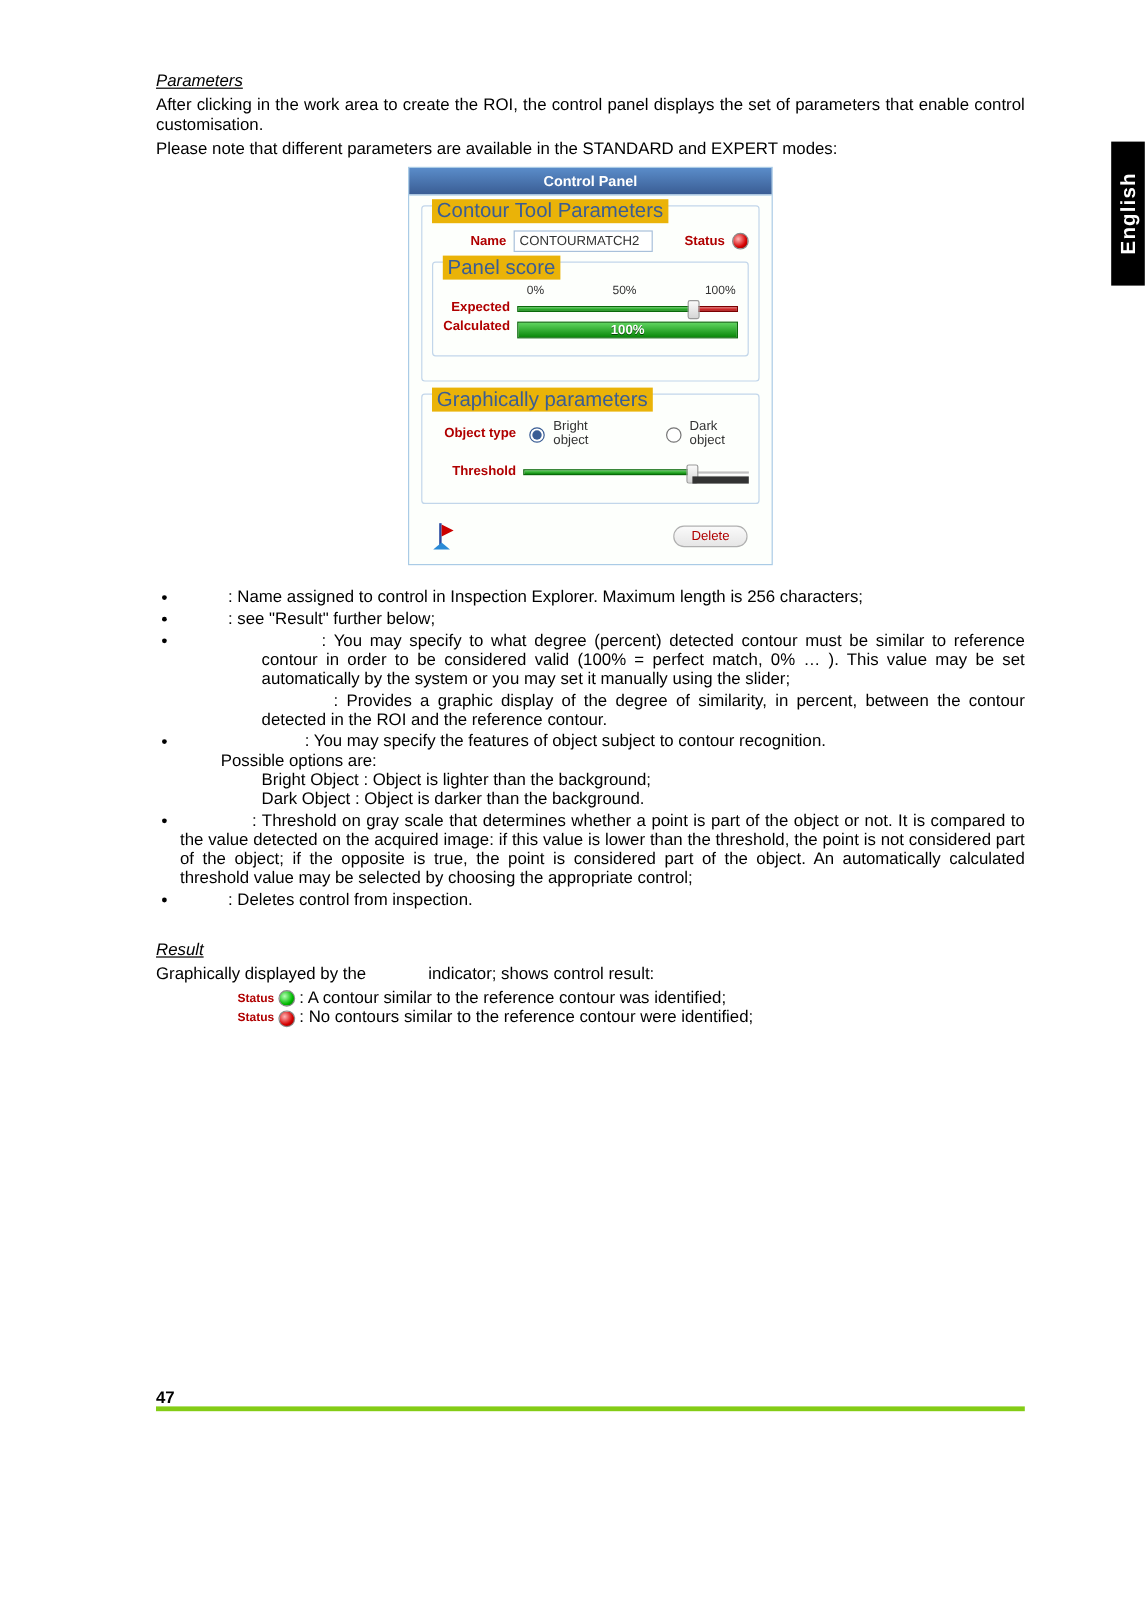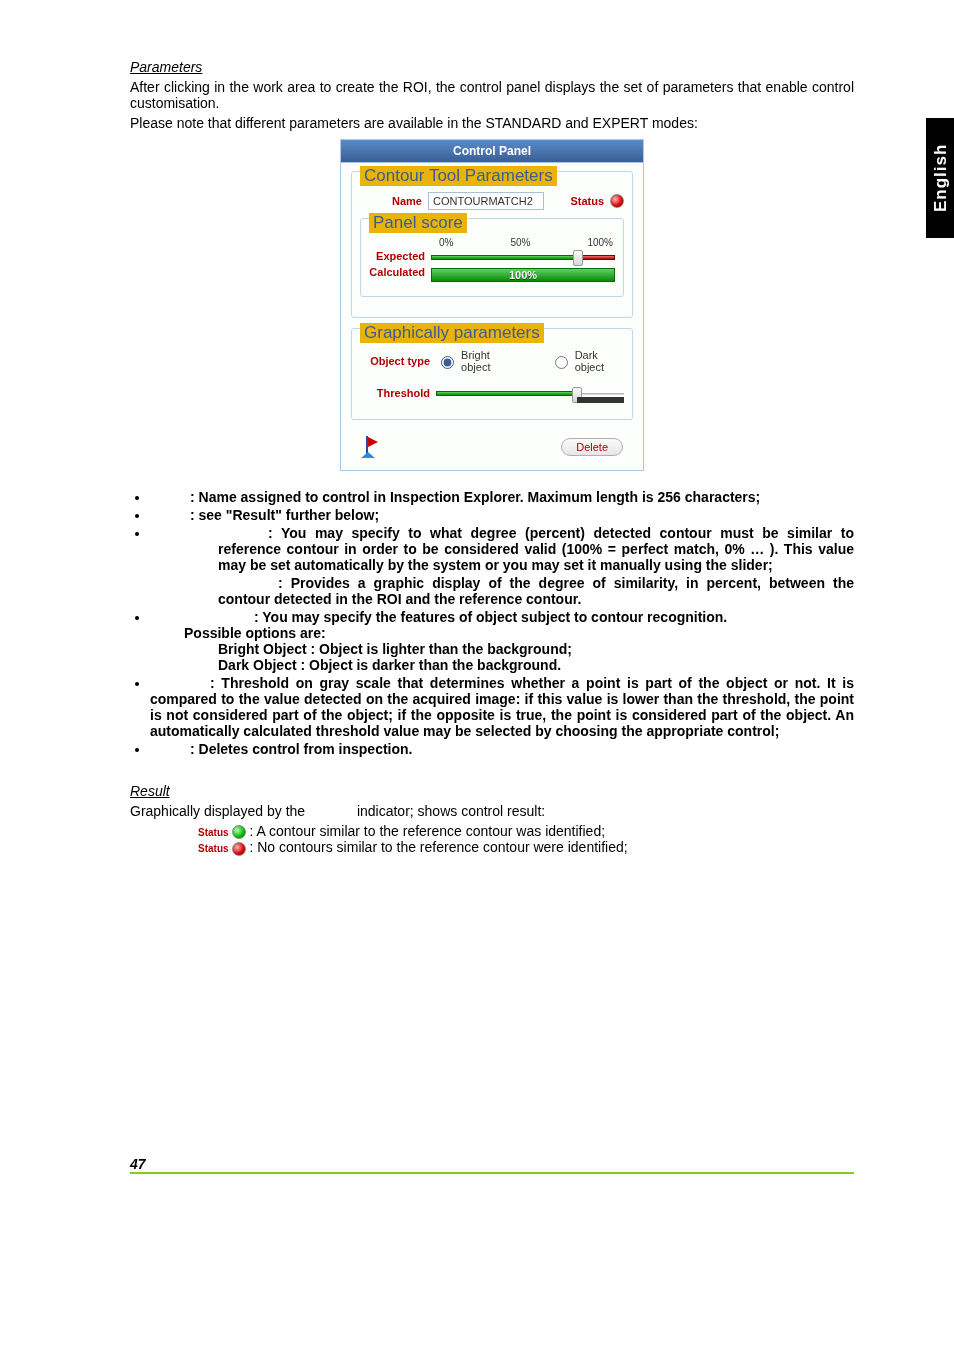--- a/index.html
+++ b/index.html
@@ -173,21 +173,21 @@
   .delete-btn {
     background:linear-gradient(#fafafa,#e6e6e6);
     border:1px solid #b0b0b0;
     border-radius:10px;
     color:#b00000;
     font-size:11px;
     padding:2px 14px;
     cursor:pointer;
   }
   ul.bullets { margin:4px 0 4px 20px; padding:0; }
-  ul.bullets > li { margin:2px 0; text-align:justify;font-weight:bold; }
+  ul.bullets > li { margin:2px 0; text-align:justify; }
   .sub-desc { margin-left:68px; text-align:justify; margin-top:2px;}
   .status-inline{
     display:inline-flex; align-items:center; gap:3px; vertical-align:middle;
     font-size:10px; color:#b00000; font-weight:bold;
   }
 </style>
 </head>
 <body>
 
 <div class="page">
@@ -309,17 +309,17 @@
       <span>: A contour similar to the reference contour was identified;</span>
     </div>
     <div style="margin-left:68px;">
       <span class="status-inline">
           <span>Status</span>
           <span class="status-led"></span>
         </span>
       <span>: No contours similar to the reference contour were identified;</span>
     </div>
 
-    <div style="margin-top:300px; border-bottom:2px solid #84cc16;font-style:italic;">
+    <div style="margin-top:300px; border-bottom:4px solid #84cc16;">
       <span style="font-weight:bold;">47</span>
     </div>
   </div>
 </div>
 
 </body></html>

